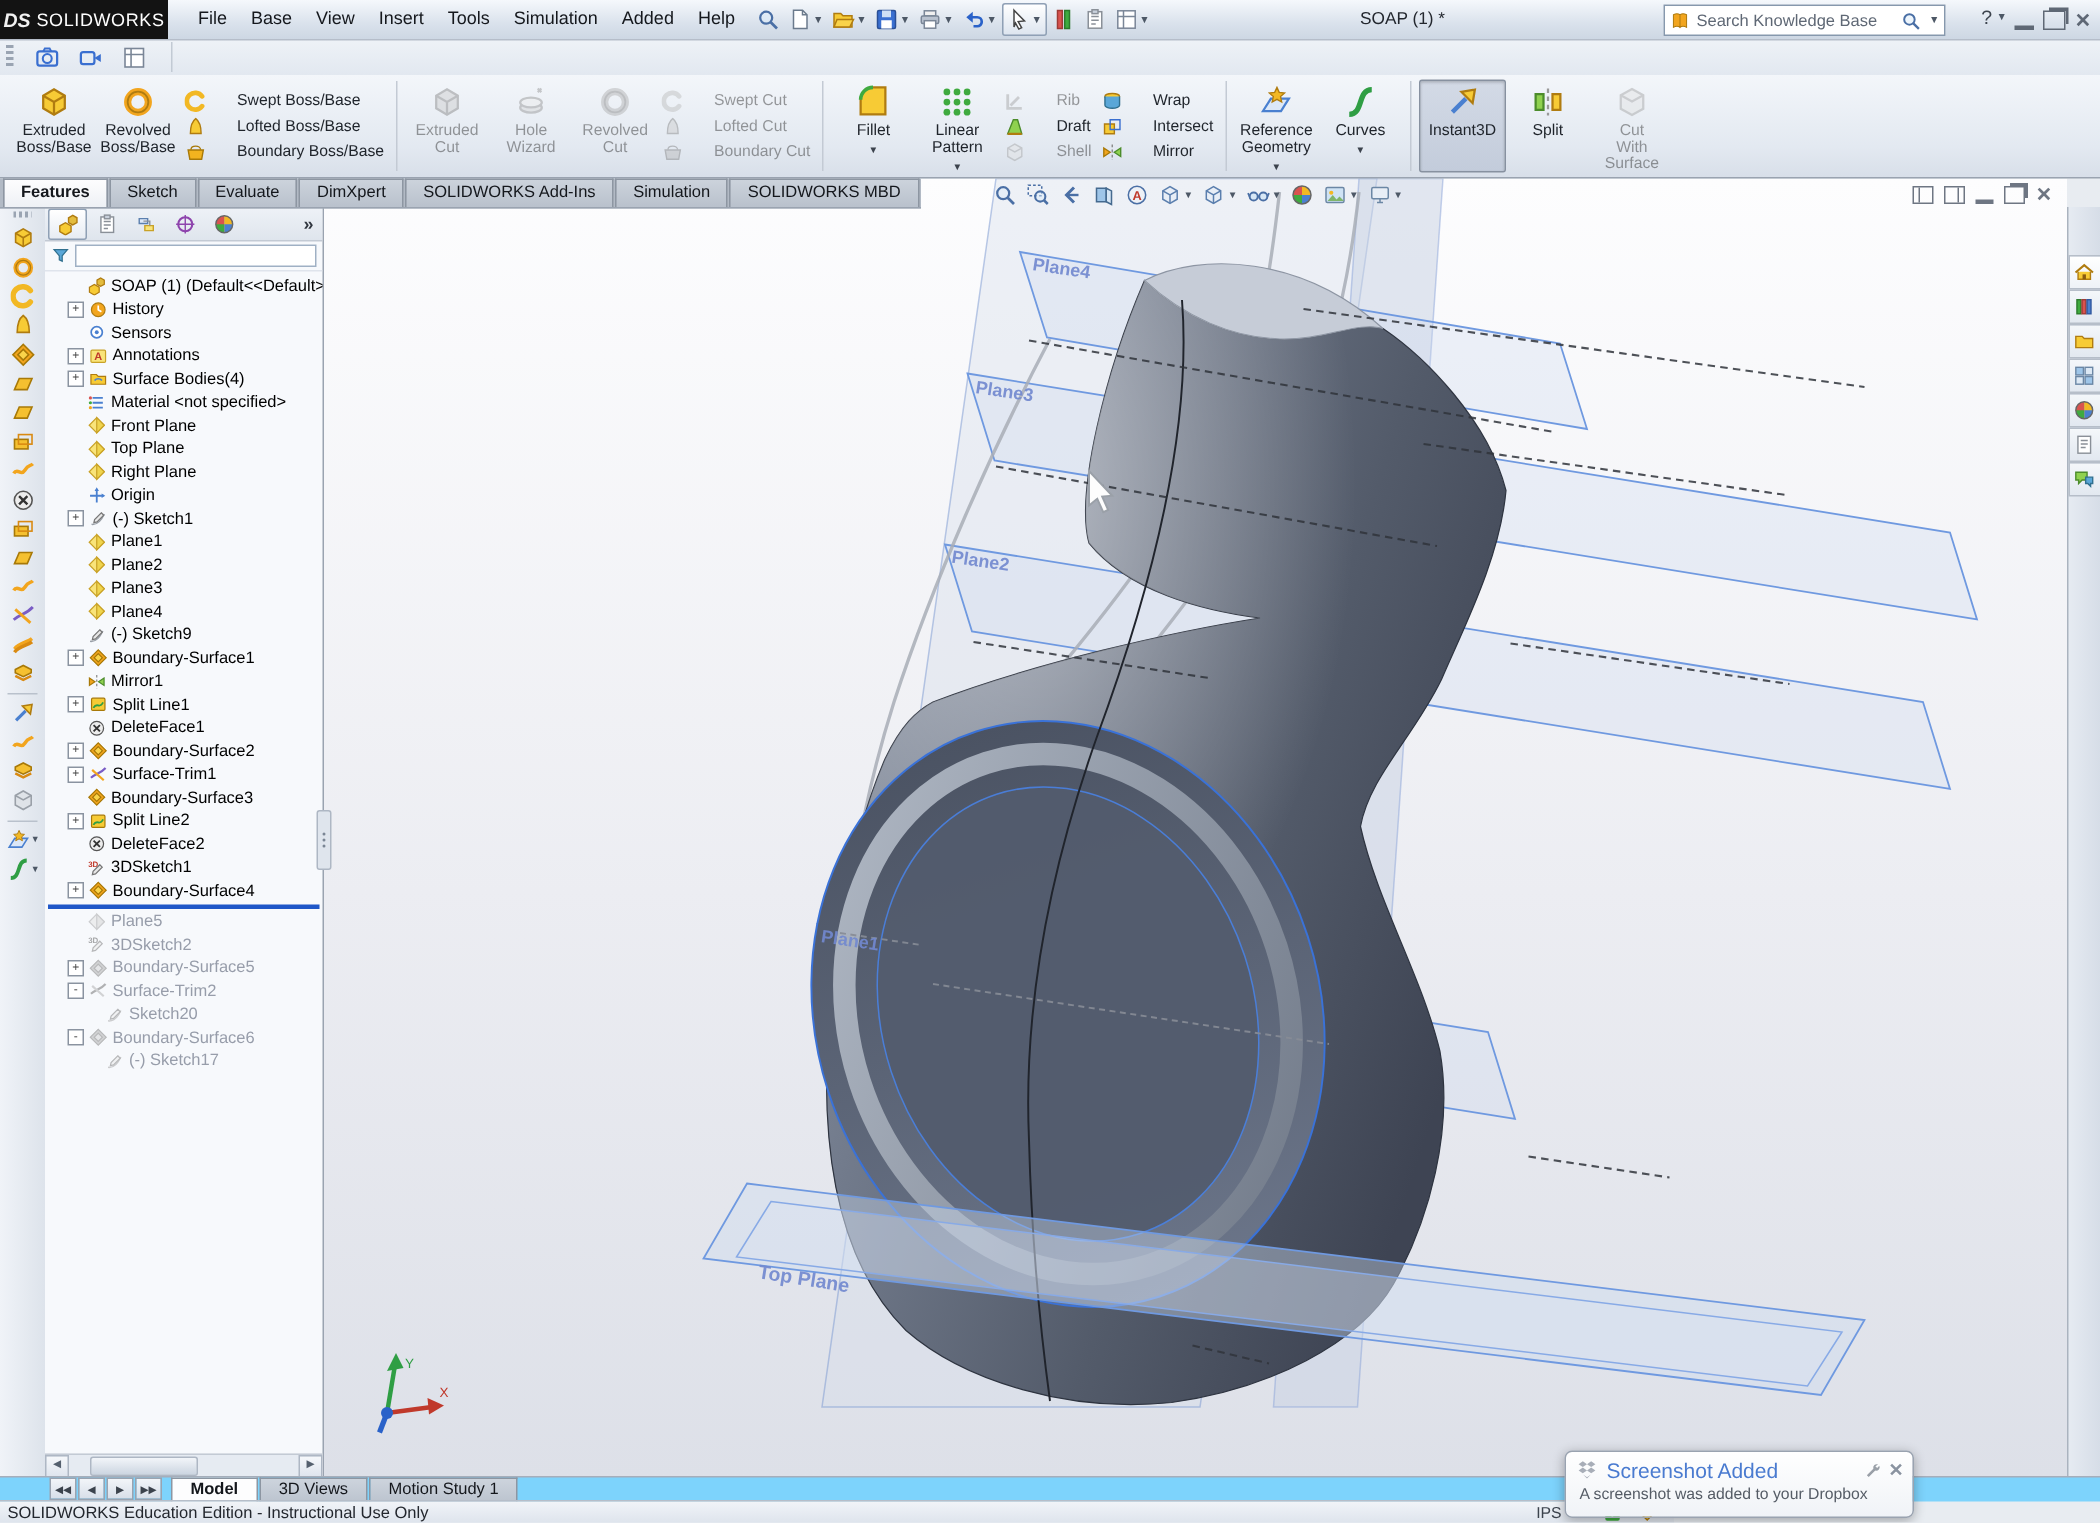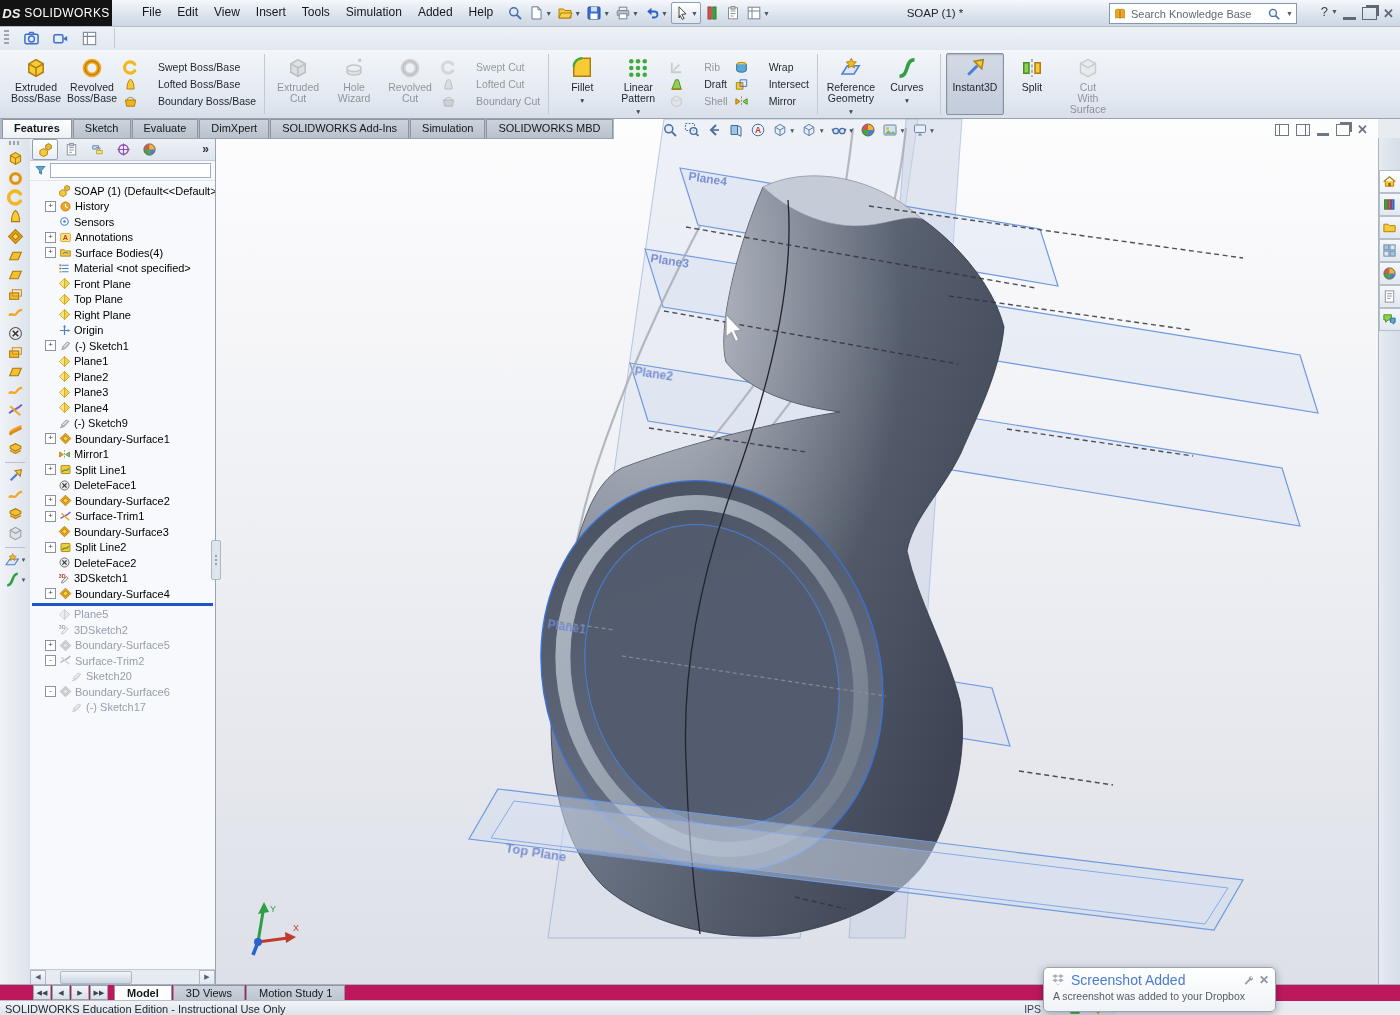--- a/index.html
+++ b/index.html
@@ -7,21 +7,21 @@
   #app{position:absolute;inset:0}
   svg.ic{display:block;flex:none}
   .dis{filter:grayscale(1) opacity(.45)}
   .grayic{filter:grayscale(1) opacity(.5)}
 
   
   #menubar{position:absolute;left:0;top:0;width:1400px;height:26px;background:linear-gradient(#f5f8fc,#dae2ec 60%,#cdd7e3);border-bottom:1px solid #b5bdc9;display:flex;z-index:20}
   #logo{width:112px;height:26px;background:#131313;color:#fff;display:flex;align-items:center;justify-content:center;gap:4px;flex:none}
   #logo .ds{font-style:italic;font-weight:bold;font-size:13px;color:#f2f2f2}
   #logo .nm{font-weight:normal;font-size:12px;letter-spacing:.4px}
-  #menus{display:flex;margin-left:22px}
+  #menus{display:flex;margin-left:12px}
   #menus .mi{padding:0 8px;font-size:12px;color:#15181d;line-height:25px;cursor:default}
   #stdtb{display:flex;align-items:center;margin-left:4px;gap:1px}
   .tbtn{display:flex;align-items:center;padding:2px 2px;border-radius:2px}
   .tbtn.sel{border:1px solid #8fa0b5;background:linear-gradient(#fff,#dde5ef)}
   .dar{font-size:7px;color:#4d5866;margin-left:1px}
   #doctitle{position:absolute;left:845px;top:0;width:180px;text-align:center;font-size:11.5px;color:#23272e;line-height:26px}
   #kbsearch{position:absolute;right:103px;top:3px;width:180px;height:19px;background:#fff;border:1px solid #8698ad;display:flex;align-items:center;gap:4px;padding:0 3px}
   #kbsearch .ph{flex:1;font-size:11px;color:#5f6875}
   #helpgrp{position:absolute;right:62px;top:4px;display:flex;align-items:center;gap:2px;font-size:13px;color:#3c434d}
   #winbtns{position:absolute;right:6px;top:6px;display:flex;gap:6px;align-items:center}
@@ -92,21 +92,21 @@
   .db-min{border:none;border-bottom:3px solid #6e7683;height:8px}
   .db-res{box-shadow:3px -3px 0 -1px #6e7683}
   .db-cls{border:none;width:auto;height:auto;font-size:13px;color:#6e7683;font-weight:bold;line-height:10px}
 
   
   #taskpane{position:absolute;left:1378px;top:138px;width:22px;height:846px;background:linear-gradient(90deg,#e6ebf2,#d6dde7);border-left:1px solid #aab3bf;z-index:10;display:flex;flex-direction:column;align-items:center;padding-top:32px;box-sizing:border-box}
   .tpbtn{width:20px;height:21px;display:flex;align-items:center;justify-content:center;border:1px solid #b6bec9;background:linear-gradient(#f4f7fa,#e2e8f0);margin-bottom:0px}
   .tpbtn.first{background:linear-gradient(#fff,#eef2f7)}
 
   
-  #bottombar{position:absolute;left:0;top:984px;width:1400px;height:16px;background:#be185d;border-top:1px solid #a6aebb;display:flex;align-items:flex-end;z-index:15}
+  #bottombar{position:absolute;left:0;top:984px;width:1400px;height:16px;background:#7dd3fc;border-top:1px solid #a6aebb;display:flex;align-items:flex-end;z-index:15}
   #navbtns{display:flex;margin-left:33px;margin-bottom:1px;gap:1px}
   .nb{width:16px;height:13px;background:linear-gradient(#f2f5f9,#d8dfe9);border:1px solid #9aa3b0;font-size:7px;color:#3c434d;display:flex;align-items:center;justify-content:center}
   #dtabs{display:flex;margin-left:6px;height:16px}
   .dtab{padding:0 12px;font-size:11px;line-height:15px;color:#14171c;background:linear-gradient(#cdd4dd,#bcc4cf);border:1px solid #8d96a2;border-bottom:none;margin-right:1px;white-space:nowrap}
   .dtab.active{background:#fdfdfe;font-weight:bold}
 
   
   #statusbar{position:absolute;left:0;top:1000px;width:1116px;height:15px;background:linear-gradient(#f1f4f8,#dde3ec);border-top:1px solid #b6bec9;font-size:11px;color:#23272e;display:flex;align-items:center;z-index:16}
   #statusbar .msg{margin-left:5px}
   #statusright{position:absolute;right:10px;display:flex;align-items:center;gap:10px}
@@ -125,21 +125,21 @@
 
 <div id="app">
 
   <div id="menubar">
     <div id="logo">
       <span class="ds">DS</span>
       <span class="nm">SOLIDWORKS</span>
     </div>
     <div id="menus">
         <span class="mi">File</span>
-        <span class="mi">Edit</span>
+        <span class="mi">Base</span>
         <span class="mi">View</span>
         <span class="mi">Insert</span>
         <span class="mi">Tools</span>
         <span class="mi">Simulation</span>
         <span class="mi">Added</span>
         <span class="mi">Help</span>
       </div>
     <div id="stdtb">
         <span class="tbtn">
           <svg class="ic" width="16" height="16" viewBox="0 0 16 16">

